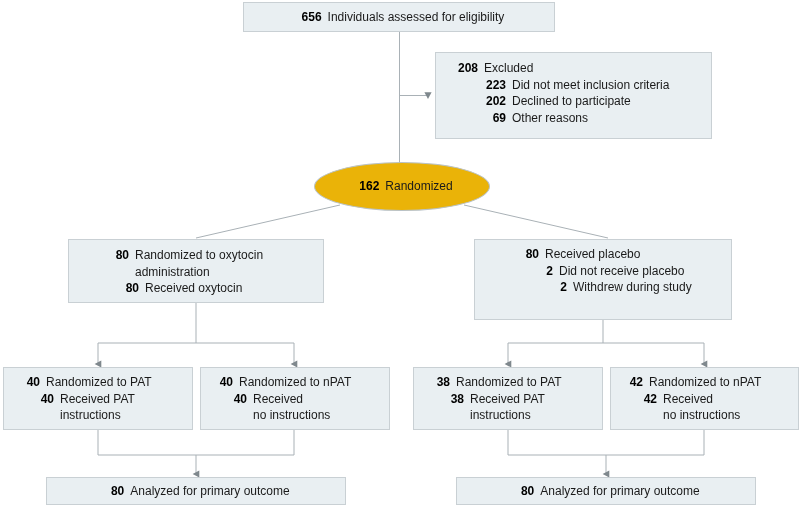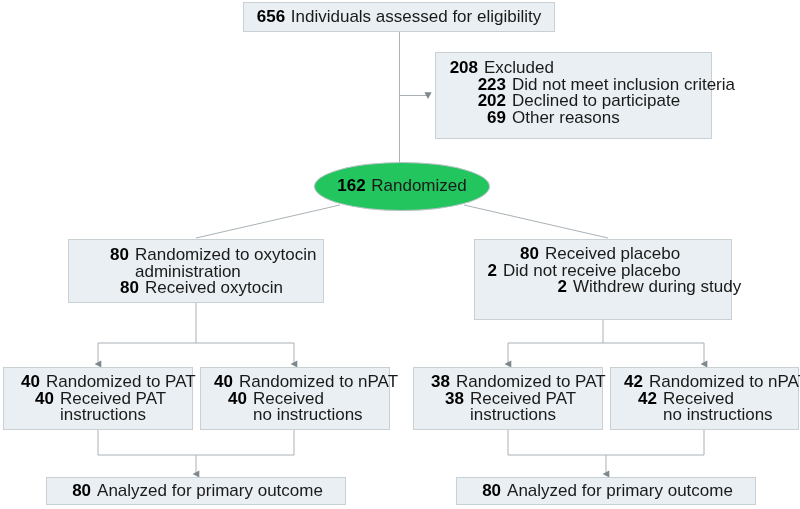--- a/index.html
+++ b/index.html
@@ -29,37 +29,37 @@
   .node {
     position: absolute;
     box-sizing: border-box;
     background: #e9eff2;
     border: 1px solid #c9d0d4;
     z-index: 2;
   }
   .line {
     display: block;
     white-space: nowrap;
-    font-size: 17px;
+    font-size: 12px;
     line-height: 16.5px;
     color: #1a1a1a;
   }
   .line .num {
     font-weight: bold;
     display: inline-block;
     text-align: right;
     color: #000000;
   }
   .line .txt {
     font-weight: normal;
   }
   .ellipse {
     position: absolute;
     box-sizing: border-box;
-    background: #22c55e;
+    background: #eab308;
     border: 1px solid #b9c2c7;
     border-radius: 50%;
     z-index: 2;
     display: flex;
     align-items: center;
     justify-content: center;
   }
 
   
   #node-assessed {
@@ -90,21 +90,21 @@
   #node-oxytocin .hang { padding-left: 66px; }
   #node-oxytocin .indent1 { padding-left: 48px; }
 
   #node-placebo {
     left: 474px; top: 239px; width: 258px; height: 81px;
     padding: 6px 0 0 0;
   }
   #node-placebo .num { width: 22px; margin-right: 6px; }
   #node-placebo .p0 { padding-left: 28px; }
   #node-placebo .p1 { padding-left: 42px; }
-  #node-placebo .p2 { }
+  #node-placebo .p2 { padding-left: 56px; }
   #node-placebo .p3 { padding-left: 70px; }
 
   #node-ox-pat {
     left: 3px; top: 367px; width: 190px; height: 63px;
     padding: 6px 0 0 0;
   }
   #node-ox-pat .num { width: 22px; margin-right: 6px; }
   #node-ox-pat .q0 { padding-left: 14px; }
   #node-ox-pat .q1 { padding-left: 28px; }
   #node-ox-pat .q2 { padding-left: 56px; }

